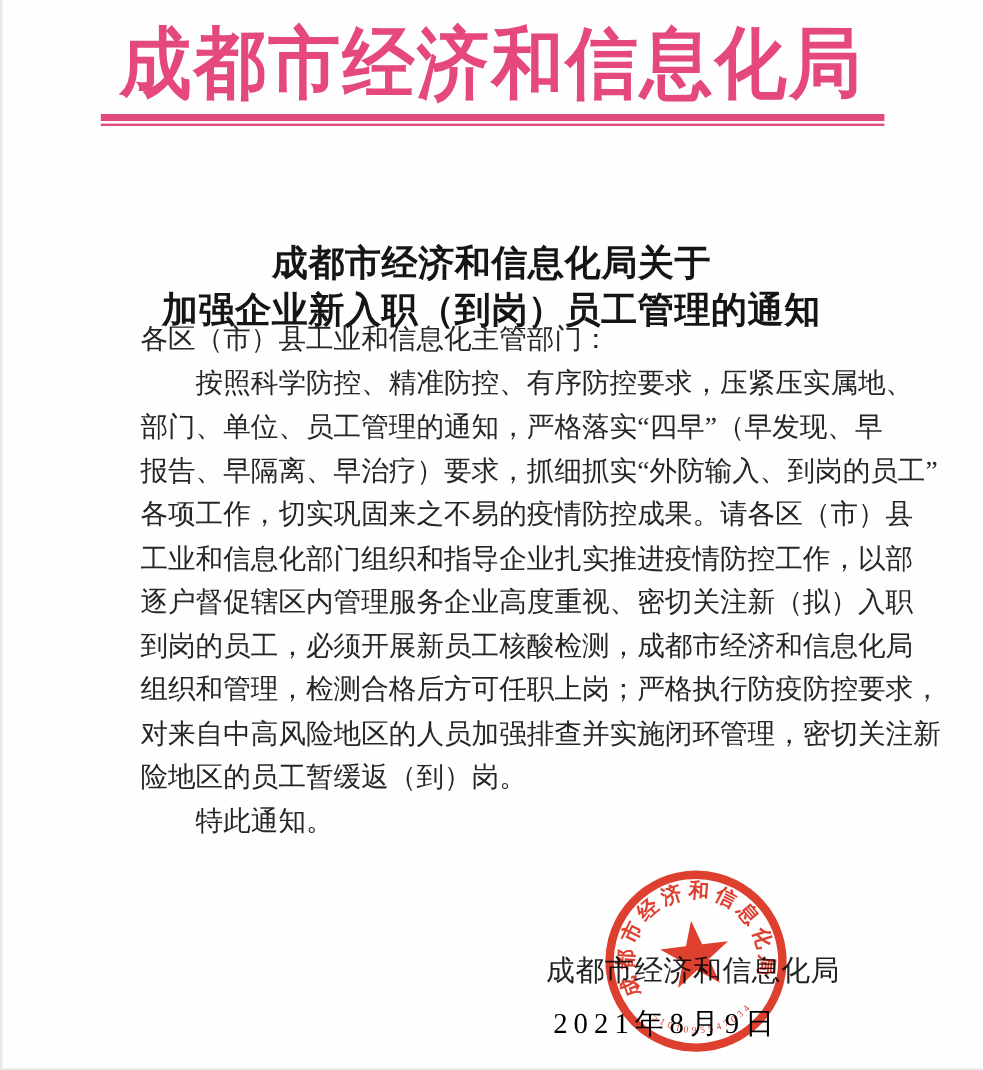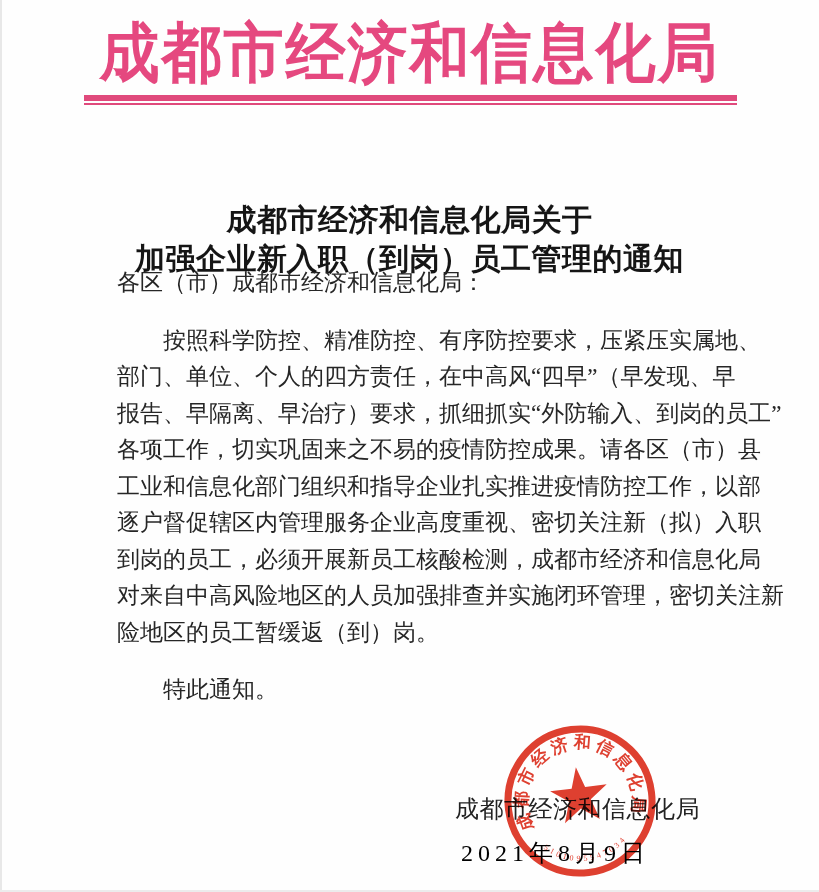--- a/index.html
+++ b/index.html
@@ -46,21 +46,21 @@
     margin-top:48px;
   }
 
   
   .body-text{
     position:absolute;top:265px;left:117px;right:70px;
     font-size:23px;color:#262626;
     line-height:36.5px;
   }
   .line{white-space:nowrap;}
-  .indent{text-indent:46px;margin-top:21px;}
+  .indent{text-indent:46px;}
 
   
   .sig-agency{
     position:absolute;top:793px;right:119px;
     font-size:24px;color:#222222;
     white-space:nowrap;letter-spacing:0.5px;
   }
   .sig-date{
     position:absolute;top:837px;right:169px;
     font-size:24px;color:#000000;
@@ -92,28 +92,29 @@
     <div class="bar-gap"></div>
     <div class="bar-thin"></div>
   </div>
 
   <div class="doc-title">
     <div>成都市经济和信息化局关于</div>
     <div>加强企业新入职（到岗）员工管理的通知</div>
   </div>
 
   <div class="body-text">
-    <div class="line">各区（市）成都市经济和信息化局：</div>
+    <div class="line">各区（市）县工业和信息化主管部门：</div>
     <div class="line indent">按照科学防控、精准防控、有序防控要求，压紧压实属地、</div>
-    <div class="line">部门、单位、个人的四方责任，在中高风“四早”（早发现、早</div>
+    <div class="line">部门、单位、员工管理的通知，严格落实“四早”（早发现、早</div>
     <div class="line">报告、早隔离、早治疗）要求，抓细抓实“外防输入、到岗的员工”</div>
     <div class="line">各项工作，切实巩固来之不易的疫情防控成果。请各区（市）县</div>
     <div class="line">工业和信息化部门组织和指导企业扎实推进疫情防控工作，以部</div>
     <div class="line">逐户督促辖区内管理服务企业高度重视、密切关注新（拟）入职</div>
     <div class="line">到岗的员工，必须开展新员工核酸检测，成都市经济和信息化局</div>
+    <div class="line">组织和管理，检测合格后方可任职上岗；严格执行防疫防控要求，</div>
     <div class="line">对来自中高风险地区的人员加强排查并实施闭环管理，密切关注新</div>
     <div class="line">险地区的员工暂缓返（到）岗。</div>
     <div class="line indent">特此通知。</div>
   </div>
 
   <div class="sig-agency">成都市经济和信息化局</div>
   <div class="sig-date">2021年8月9日</div>
 
   <svg class="seal" viewBox="0 0 160 160" xmlns="http://www.w3.org/2000/svg">
     <defs>

